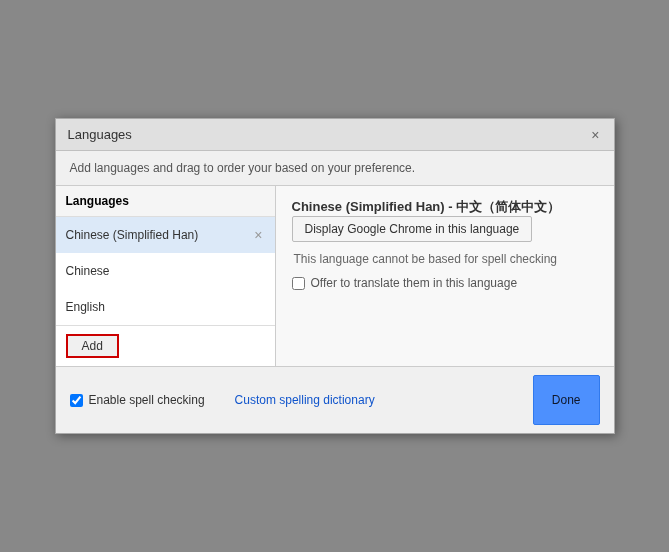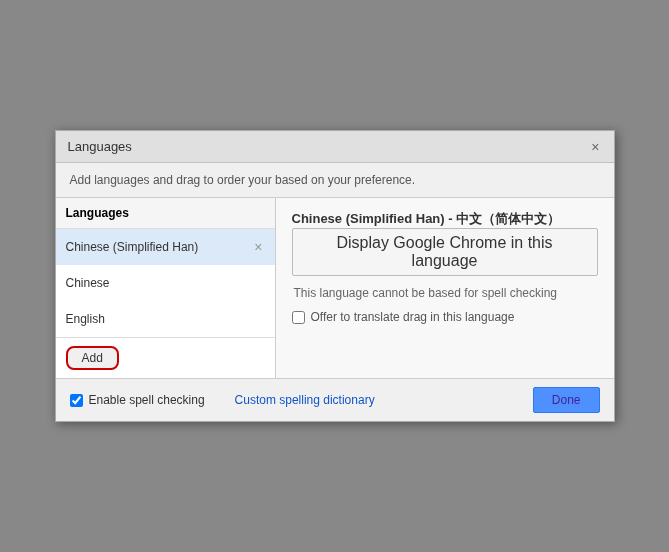--- a/index.html
+++ b/index.html
@@ -94,37 +94,37 @@
       padding: 8px 10px;
       border-top: 1px solid #ddd;
     }
     .add-btn {
       background: #f0f0f0;
       border: 2px solid #cc0000;
       padding: 3px 14px;
       font-size: 12px;
       cursor: pointer;
       color: #333;
-      border-radius: 8px;
+      border-radius: 0;
     }
     .right-panel {
       flex: 1;
       background: #f8f8f8;
       padding: 12px 16px;
     }
     .right-panel-title {
       font-size: 13px;
       font-weight: bold;
       color: #333;
     }
     .display-btn {
       background: #f5f5f5;
       border: 1px solid #bbb;
       padding: 5px 12px;
-      font-size: 16px;
+      font-size: 12px;
       cursor: pointer;
       color: #333;
       border-radius: 2px;
       margin-bottom: 10px;
     }
     .spell-check-note {
       font-size: 12px;
       color: #666;
       margin-bottom: 10px;
       padding-left: 2px;
@@ -166,22 +166,22 @@
     .custom-dict-link {
       color: #1155cc;
       text-decoration: none;
       cursor: pointer;
       font-size: 12px;
       margin-left: 24px;
     }
     .done-btn {
       background: #4d90fe;
       border: 1px solid #3079ed;
-      color: #4c1d95;
-      padding: 5px 18px;
+      color: #0f172a;
+      padding: 17px 18px;
       font-size: 12px;
       cursor: pointer;
       border-radius: 2px;
       margin-left: auto;
     }
   </style>
 </head>
 <body>
 
 <div class="dialog">
@@ -213,21 +213,21 @@
         <button class="add-btn">Add</button>
       </div>
     </div>
 
     <div class="right-panel">
       <div class="right-panel-title">Chinese (Simplified Han) - 中文（简体中文）</div>
       <button class="display-btn">Display Google Chrome in this language</button>
       <div class="spell-check-note">This language cannot be based for spell checking</div>
       <div class="translate-row">
         <input type="checkbox" class="translate-checkbox" style="">
-        <label>Offer to translate drag in this language</label>
+        <label>Offer to translate them in this language</label>
       </div>
     </div>
   </div>
 
   <div class="dialog-footer">
     <div class="spell-footer-row">
       <input type="checkbox" class="spell-checkbox" checked="" style="">
       <span class="spell-label">Enable spell checking</span>
       <a class="custom-dict-link">Custom spelling dictionary</a>
     </div>

